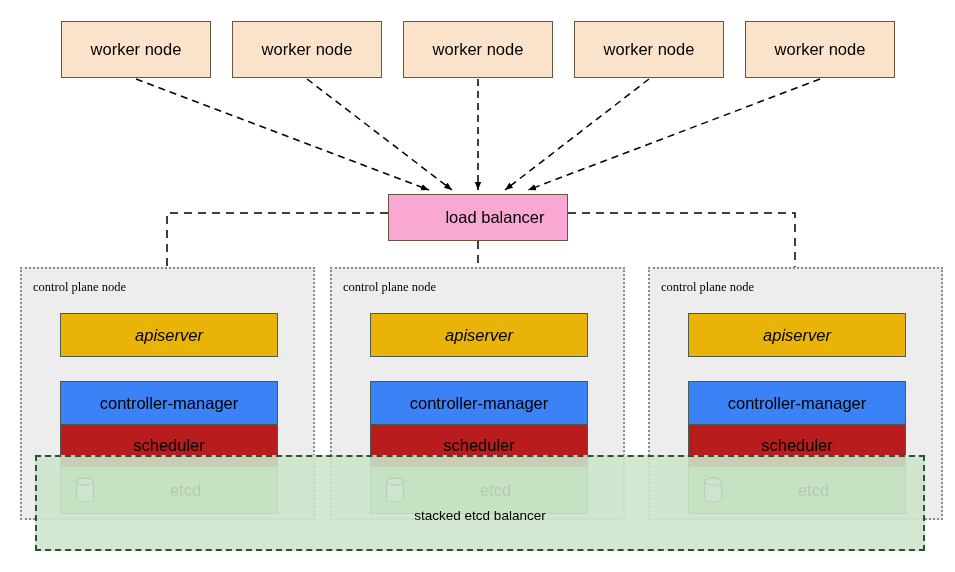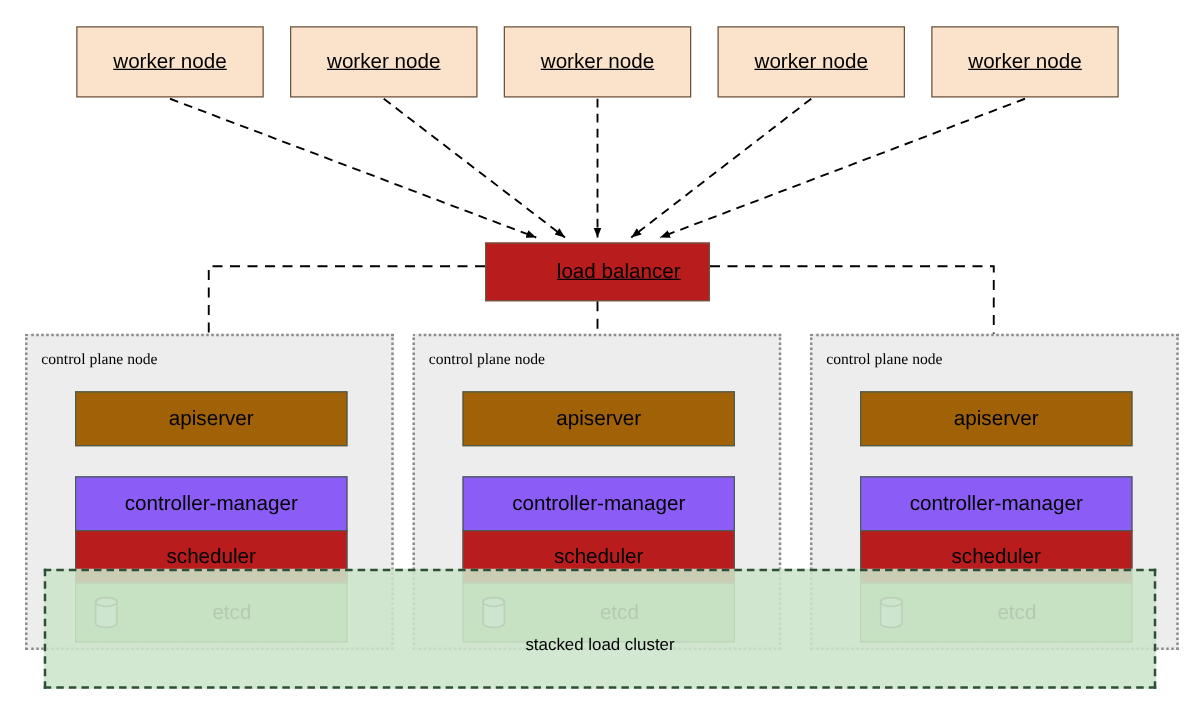--- a/index.html
+++ b/index.html
@@ -25,32 +25,31 @@
     height: 572px;
     pointer-events: none;
   }
   .node {
     position: absolute;
     box-sizing: border-box;
     display: flex;
     align-items: center;
     justify-content: center;
     text-align: center;
-    text-decoration: underline;
   }
   .worker-node {
     width: 150px;
     height: 57px;
     background: #fae3ca;
     border: 1.4px solid #6b5540;
     font-size: 16.5px;
     color: #000000;
   }
   .load-balancer {
-    background: #b91c1c;
+    background: #f9a8d4;
     border: 1.4px solid #6b5540;
     font-size: 16.5px;
     color: #000000;
     left: 388px;
     top: 194px;
     width: 180px;
     height: 47px;
     padding-left: 34px;
   }
   .cp-container {
@@ -83,24 +82,25 @@
     display: flex;
     align-items: center;
     justify-content: center;
     font-size: 16.5px;
     color: #000000;
     border: 1.3px solid #4a5b52;
     margin-top: -1.3px;
     position: relative;
   }
   .layer-apiserver {
-    background: #a16207;
+    background: #eab308;
     margin-top: 0;
-  }
-  .layer-controller-manager { background: #8b5cf6; margin-top: 24px; }
+    font-style: italic;
+  }
+  .layer-controller-manager { background: #3b82f6; margin-top: 24px; }
   .layer-scheduler { background: #b91c1c; }
   .layer-etcd {
     background: #9ac292;
     height: 48px;
     padding-left: 33px;
   }
   .etcd-icon {
     position: absolute;
     left: 14px;
     top: 50%;
@@ -253,16 +253,16 @@
           <ellipse cx="10" cy="4.5" rx="8.5" ry="3.6" fill="#cfe2f3" stroke="#3b3b3b" stroke-width="1.2"></ellipse>
           <path d="M1.5,4.5 L1.5,21.5 A8.5,3.6 0 0 0 18.5,21.5 L18.5,4.5" fill="#cfe2f3" stroke="#3b3b3b" stroke-width="1.2"></path>
           <ellipse cx="10" cy="4.5" rx="8.5" ry="3.6" fill="none" stroke="#3b3b3b" stroke-width="1.2"></ellipse>
         </svg>
         <span>etcd</span>
       </div>
     </div>
   </div>
 
   <div class="etcd-cluster">
-    <div class="etcd-cluster-label">stacked load cluster</div>
+    <div class="etcd-cluster-label">stacked etcd balancer</div>
   </div>
 
 </div>
 
 </body></html>

